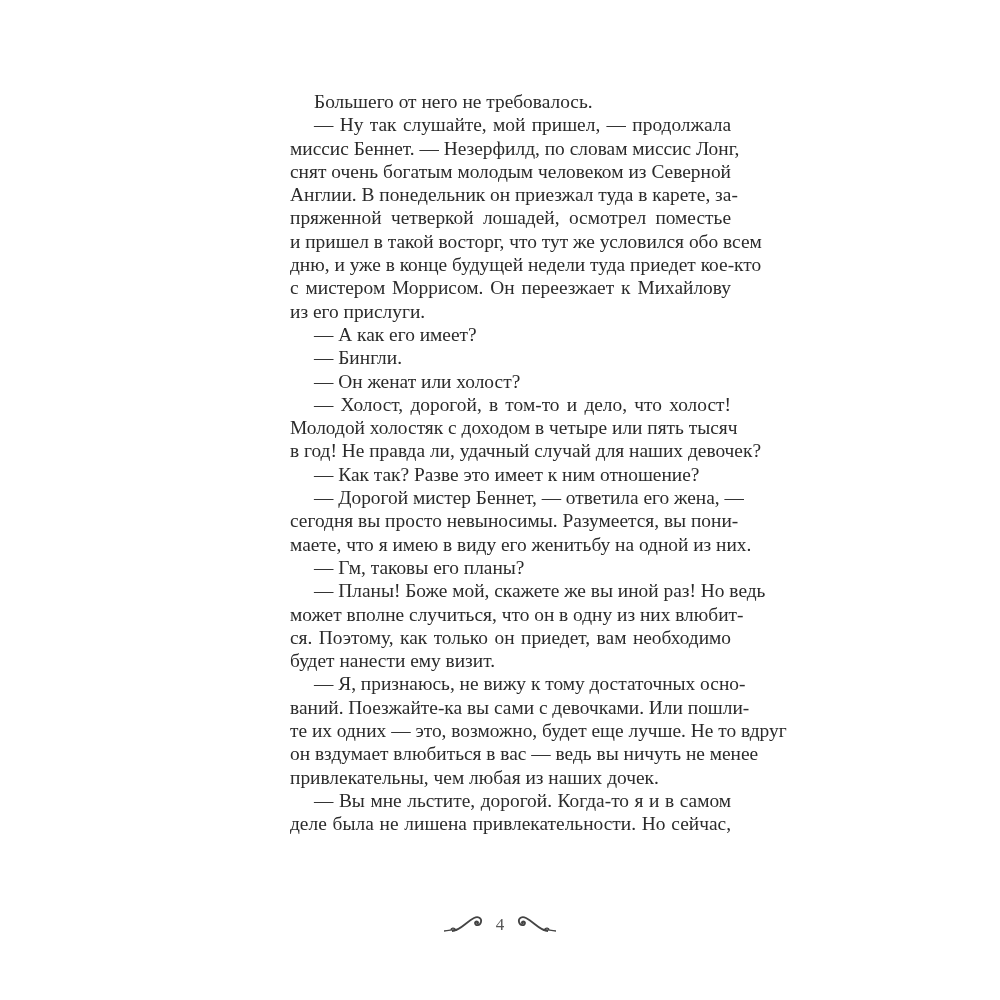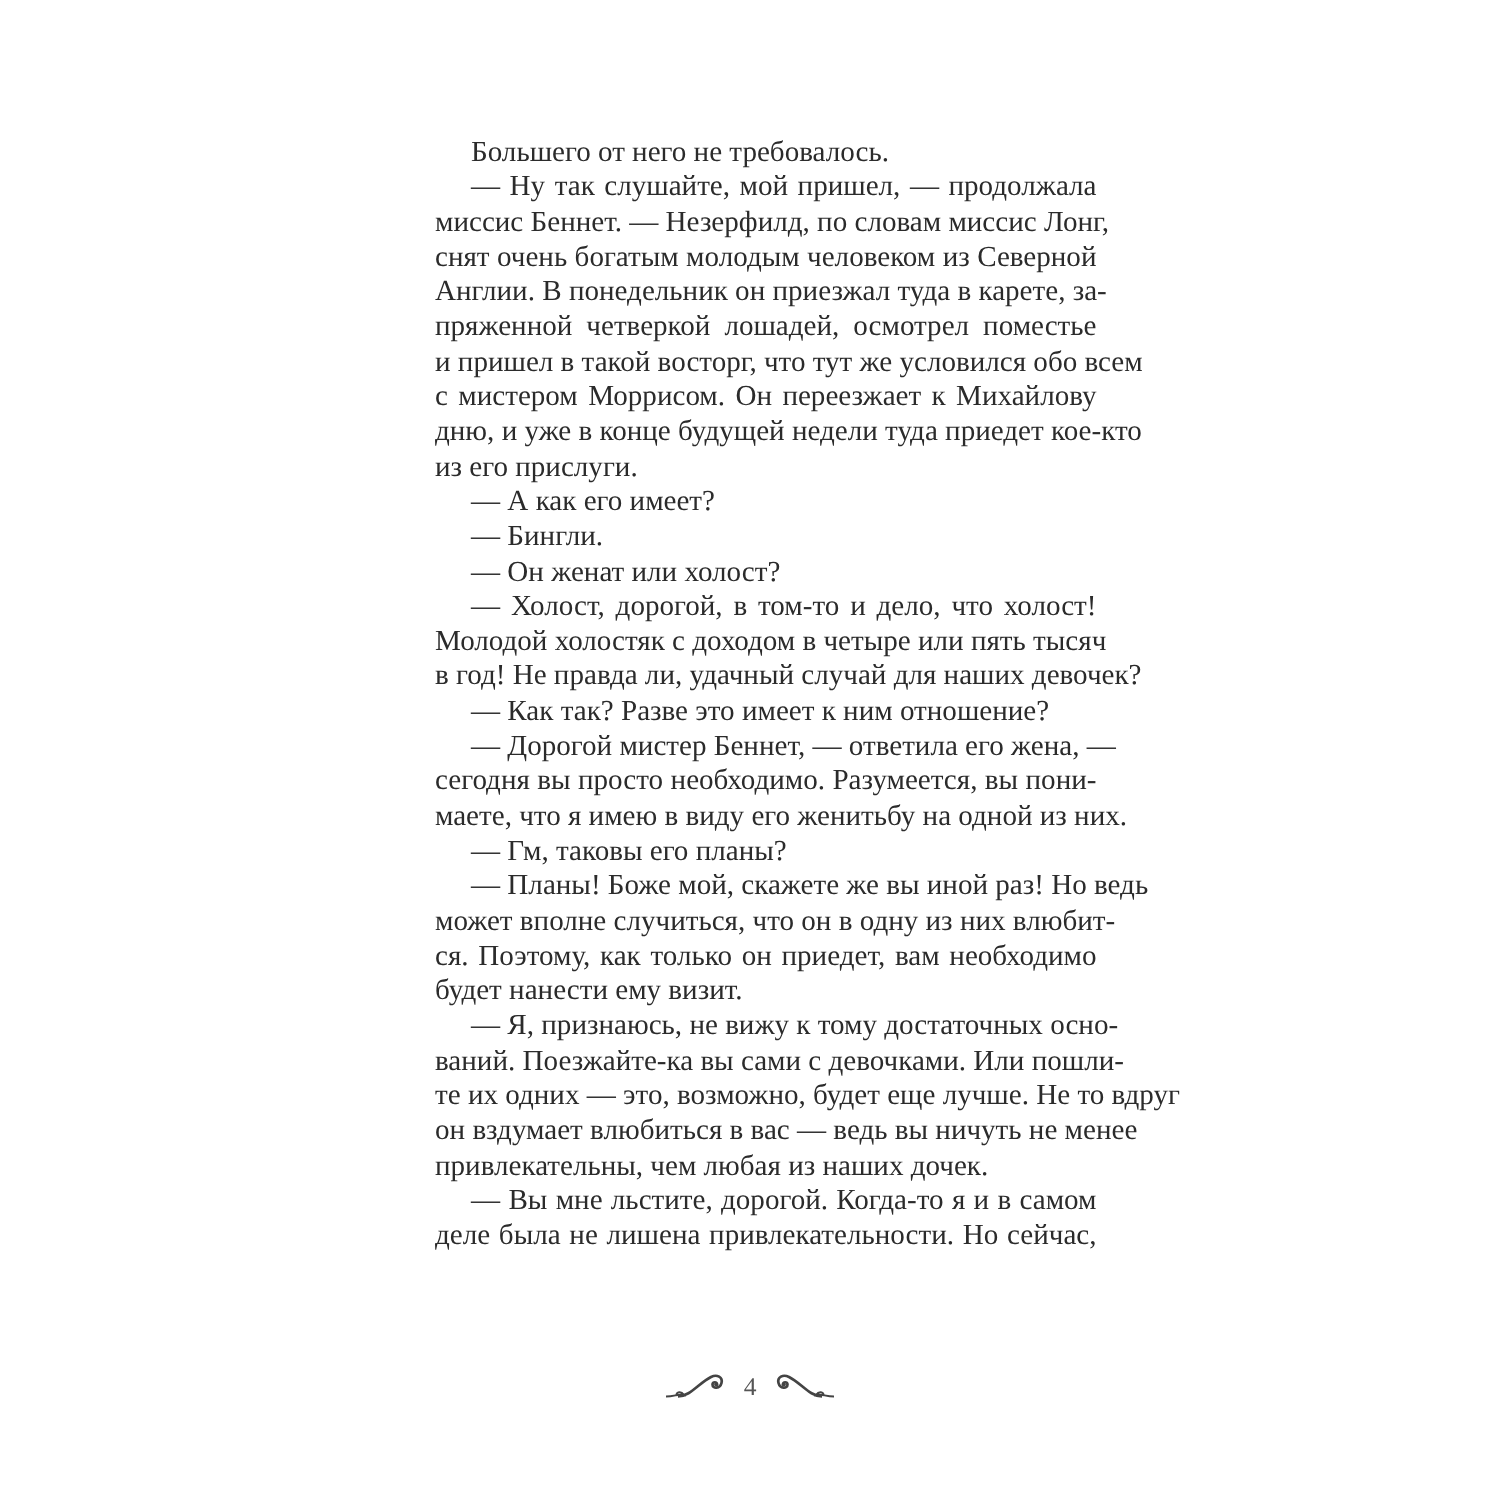--- a/index.html
+++ b/index.html
@@ -66,32 +66,32 @@
 
 <div class="page">
   <div class="text-block" id="text-block">
       <span class="line indent last">Большего от него не требовалось.</span>
       <span class="line indent">— Ну так слушайте, мой пришел, — продолжала</span>
       <span class="line">миссис Беннет. — Незерфилд, по словам миссис Лонг,</span>
       <span class="line">снят очень богатым молодым человеком из Северной</span>
       <span class="line">Англии. В понедельник он приезжал туда в карете, за-</span>
       <span class="line">пряженной четверкой лошадей, осмотрел поместье</span>
       <span class="line">и пришел в такой восторг, что тут же условился обо всем</span>
+      <span class="line">дню, и уже в конце будущей недели туда приедет кое-кто</span>
       <span class="line">с мистером Моррисом. Он переезжает к Михайлову</span>
-      <span class="line">дню, и уже в конце будущей недели туда приедет кое-кто</span>
       <span class="line last">из его прислуги.</span>
       <span class="line indent last">— А как его имеет?</span>
       <span class="line indent last">— Бингли.</span>
       <span class="line indent last">— Он женат или холост?</span>
       <span class="line indent">— Холост, дорогой, в том-то и дело, что холост!</span>
       <span class="line">Молодой холостяк с доходом в четыре или пять тысяч</span>
       <span class="line">в год! Не правда ли, удачный случай для наших девочек?</span>
       <span class="line indent last">— Как так? Разве это имеет к ним отношение?</span>
       <span class="line indent">— Дорогой мистер Беннет, — ответила его жена, —</span>
-      <span class="line">сегодня вы просто необходимо. Разумеется, вы пони-</span>
+      <span class="line">сегодня вы просто невыносимы. Разумеется, вы пони-</span>
       <span class="line last">маете, что я имею в виду его женитьбу на одной из них.</span>
       <span class="line indent last">— Гм, таковы его планы?</span>
       <span class="line indent">— Планы! Боже мой, скажете же вы иной раз! Но ведь</span>
       <span class="line">может вполне случиться, что он в одну из них влюбит-</span>
       <span class="line">ся. Поэтому, как только он приедет, вам необходимо</span>
       <span class="line last">будет нанести ему визит.</span>
       <span class="line indent">— Я, признаюсь, не вижу к тому достаточных осно-</span>
       <span class="line">ваний. Поезжайте-ка вы сами с девочками. Или пошли-</span>
       <span class="line">те их одних — это, возможно, будет еще лучше. Не то вдруг</span>
       <span class="line">он вздумает влюбиться в вас — ведь вы ничуть не менее</span>

